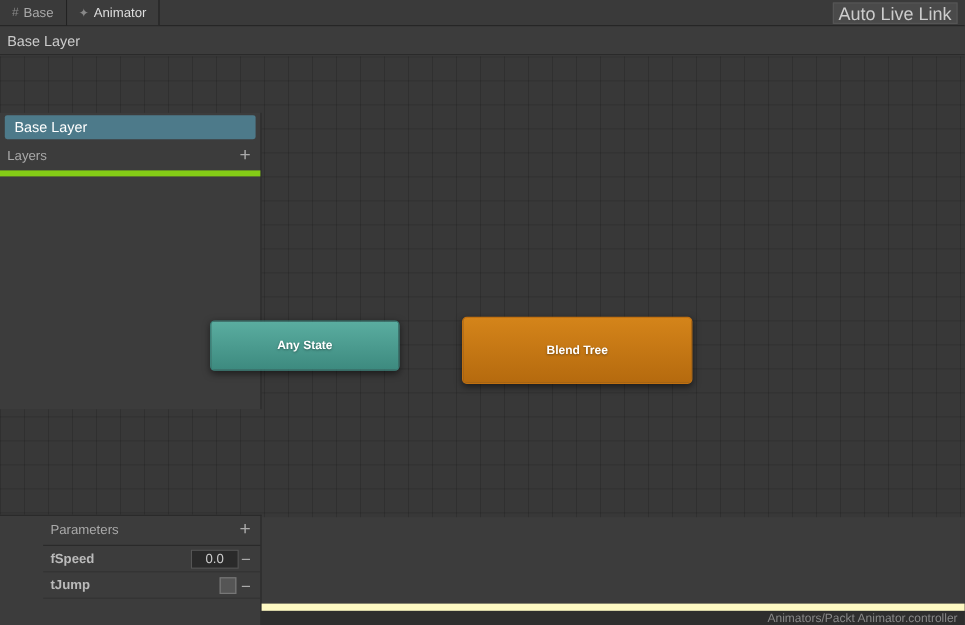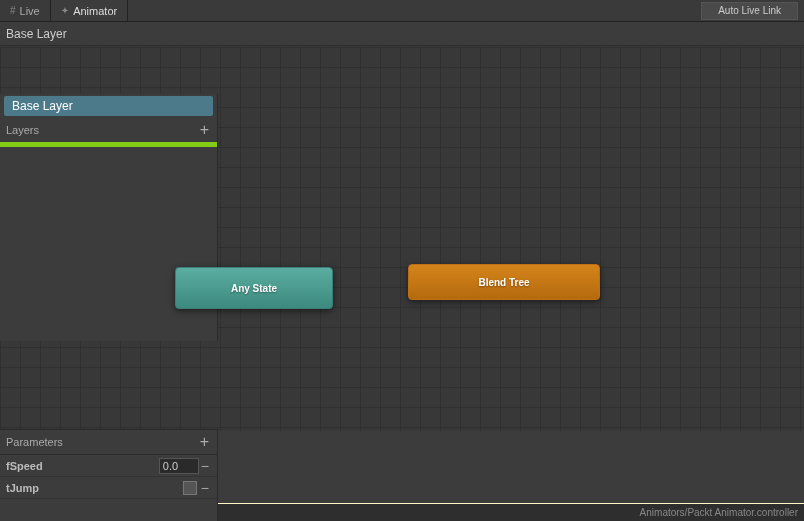--- a/index.html
+++ b/index.html
@@ -42,22 +42,22 @@
       color: #888;
     }
 
     
     .auto-live-link {
       margin-left: auto;
       margin-right: 6px;
       background: #4a4a4a;
       border: 1px solid #555;
       color: #ccc;
-      font-size: 10px;
-      padding: 1px 16px;
+      font-size: 15px;
+      padding: 1px 4px;
       cursor: pointer;
       height: 18px;
       text-align: right;
     }
 
     
     .breadcrumb-bar {
       background: #3c3c3c;
       height: 24px;
       display: flex;
@@ -144,37 +144,38 @@
     .state-any {
       width: 158px;
       height: 42px;
       background: linear-gradient(to bottom, #5aada0, #3d8a7f);
       border: 1px solid #3a8078;
       left: 175px;
       top: 220px;
     }
     .state-blend {
       width: 192px;
-      height: 36px;
+      height: 56px;
       background: linear-gradient(to bottom, #d4841a, #b56a0e);
       border: 1px solid #c07010;
-      left: 408px;
+      left: 385px;
       top: 217px;
     }
 
     
     .bottom-panel {
       position: absolute;
       bottom: 0;
       left: 0;
       width: 218px;
       height: 92px;
       background: #3c3c3c;
       border-top: 1px solid #2a2a2a;
       border-right: 1px solid #2a2a2a;
+      padding-left: 36px;
     }
     .params-header {
       display: flex;
       align-items: center;
       justify-content: space-between;
       padding: 4px 6px;
       font-size: 11px;
       color: #aaa;
       border-bottom: 1px solid #2a2a2a;
     }
@@ -200,21 +201,21 @@
       font-size: 11px;
       color: #bbb;
       font-weight: bold;
     }
     .param-value-box {
       background: #2a2a2a;
       border: 1px solid #555;
       color: #ccc;
       font-size: 11px;
       width: 40px;
-      text-align: left;
+      text-align: center;
       padding: 0 3px;
       height: 16px;
     }
     .param-checkbox {
       width: 14px;
       height: 14px;
       background: #555;
       border: 1px solid #777;
       margin-right: 2px;
     }
@@ -228,36 +229,36 @@
     }
 
     
     .status-bar {
       position: absolute;
       bottom: 0;
       left: 218px;
       right: 0;
       height: 18px;
       background: #2e2e2e;
-      border-top: 1px solid #fef9c3;
+      border-top: 6px solid #fef9c3;
       display: flex;
       align-items: center;
       justify-content: flex-end;
       padding: 0 6px;
       font-size: 10px;
       color: #888;
     }
   </style>
 </head>
 <body>
 
 <div class="tab-bar">
   <div class="tab">
     <span class="tab-icon">#</span>
-    <span>Live</span>
+    <span>Base</span>
   </div>
   <div class="tab active">
     <span class="tab-icon">✦</span>
     <span>Animator</span>
   </div>
   <button class="auto-live-link">Auto Live Link</button>
 </div>
 
 <div class="breadcrumb-bar">
   <span class="breadcrumb-text">Base Layer</span>

